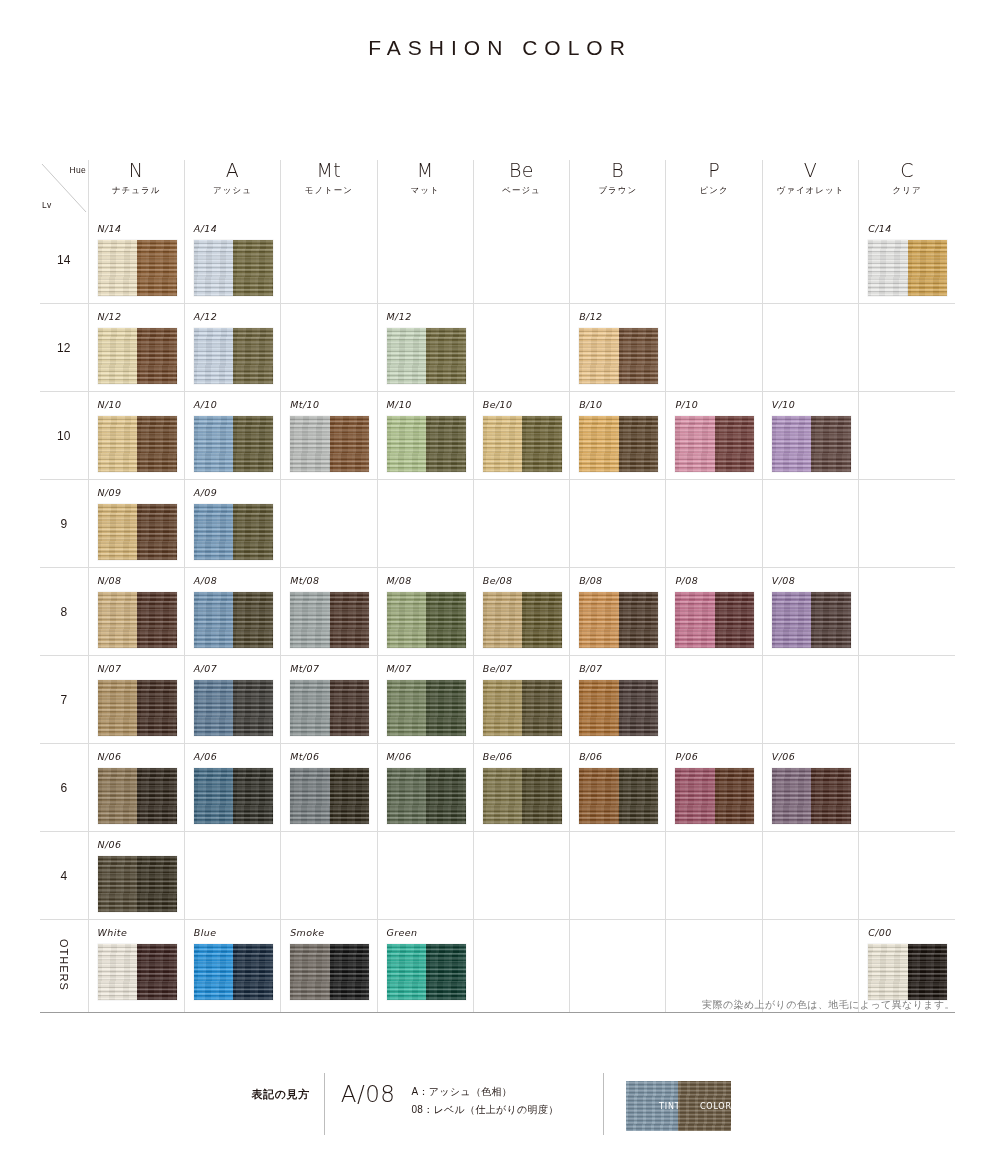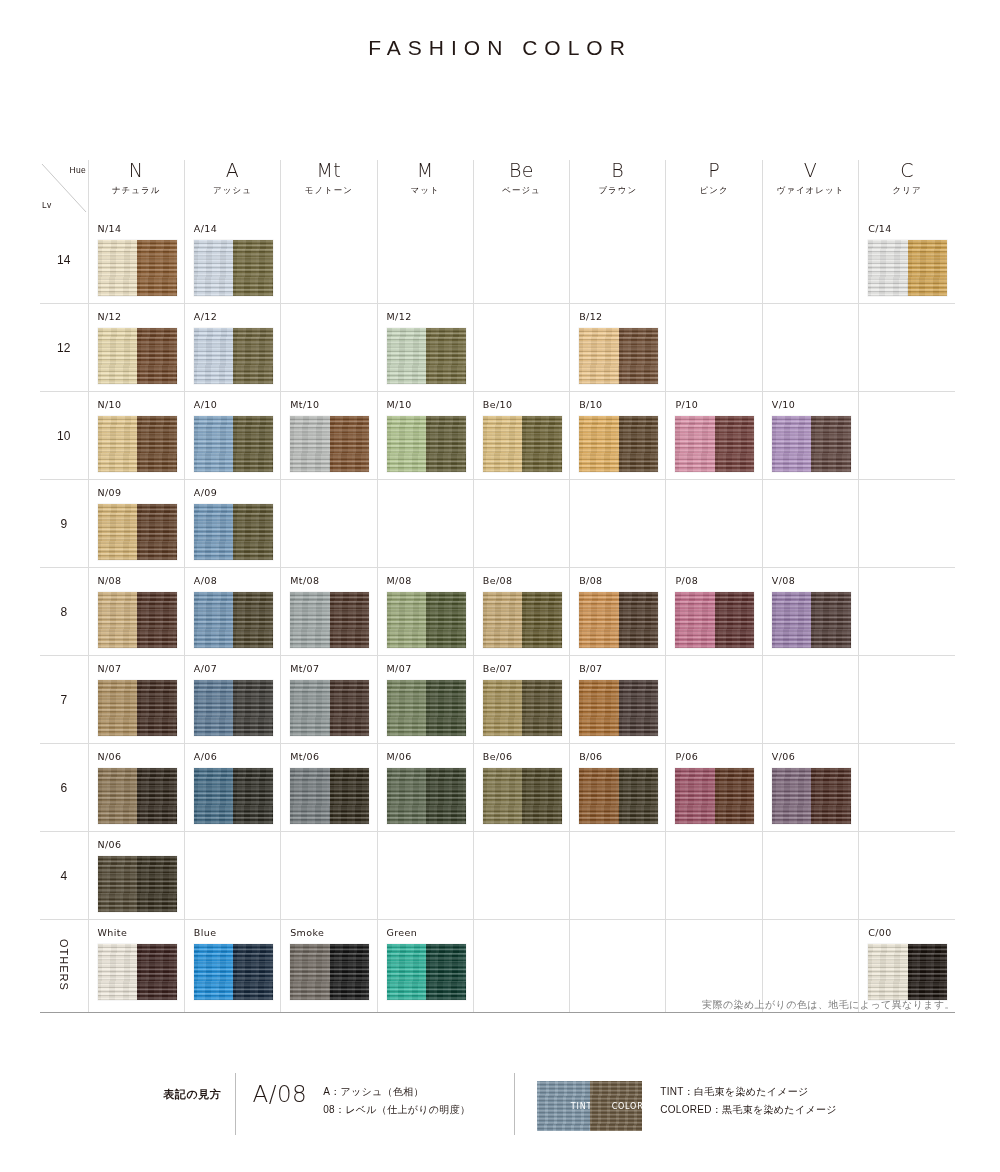--- a/index.html
+++ b/index.html
@@ -142,20 +142,21 @@
   .cell-inner {
     padding: 7px 0 0 9px;
   }
   .swatch-label {
     font-size: 9.5px;
     color: #231815;
     line-height: 12px;
     margin-bottom: 5px;
     letter-spacing: .4px;
     font-family: "DejaVu Sans", sans-serif;
+    font-style: italic;
   }
   .swatch {
     width: 79px;
     height: 56px;
     display: flex;
     box-shadow: 0 0 0 0.5px rgba(0,0,0,0.08);
   }
   .swatch .half {
     width: 50%;
     height: 100%;
@@ -864,17 +865,13 @@
   </div>
   <div class="f-divider2"></div>
   <div class="f-swatch" id="legend-swatch">
     <div class="half" id="legend-tint" style="background: rgb(124, 148, 166);">
       <span>TINT</span>
     </div>
     <div class="half" id="legend-colored" style="background: rgb(107, 90, 66);">
       <span>COLORED</span>
     </div>
   </div>
-  <div class="f-legend-desc">
-    <div>TINT：白毛束を染めたイメージ</div>
-    <div>COLORED：黒毛束を染めたイメージ</div>
-  </div>
 </div>
 
 </body></html>

